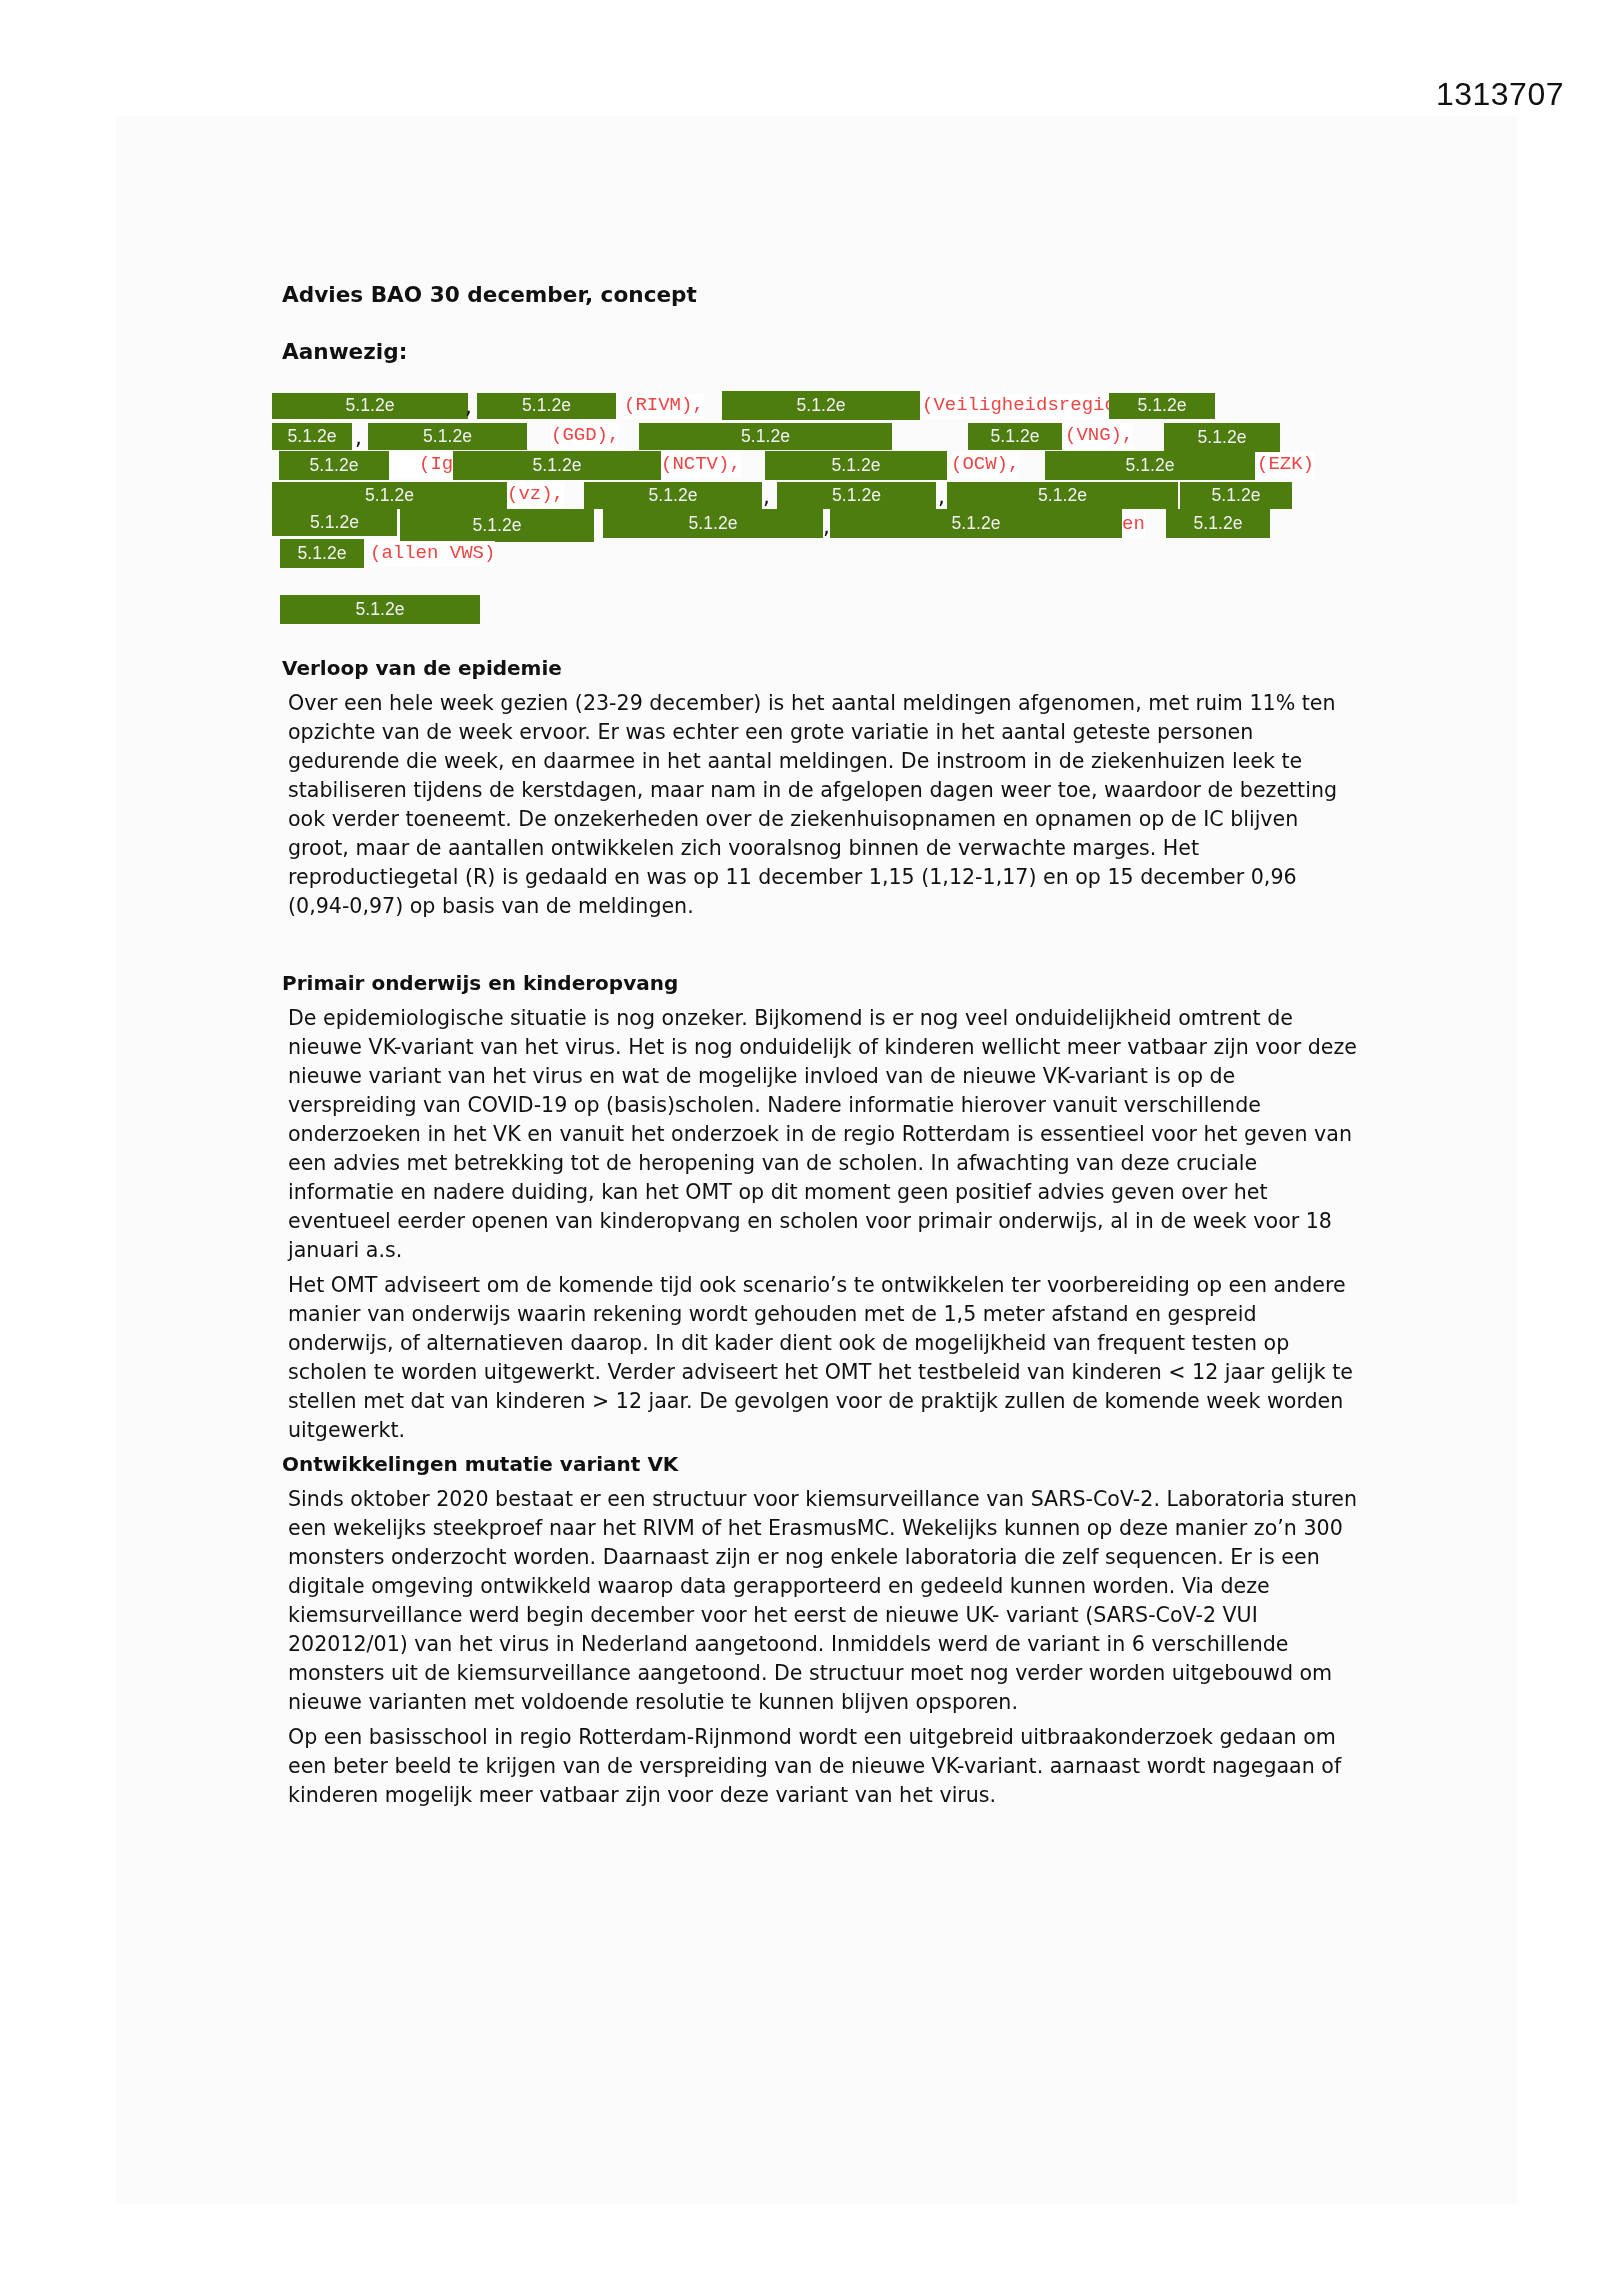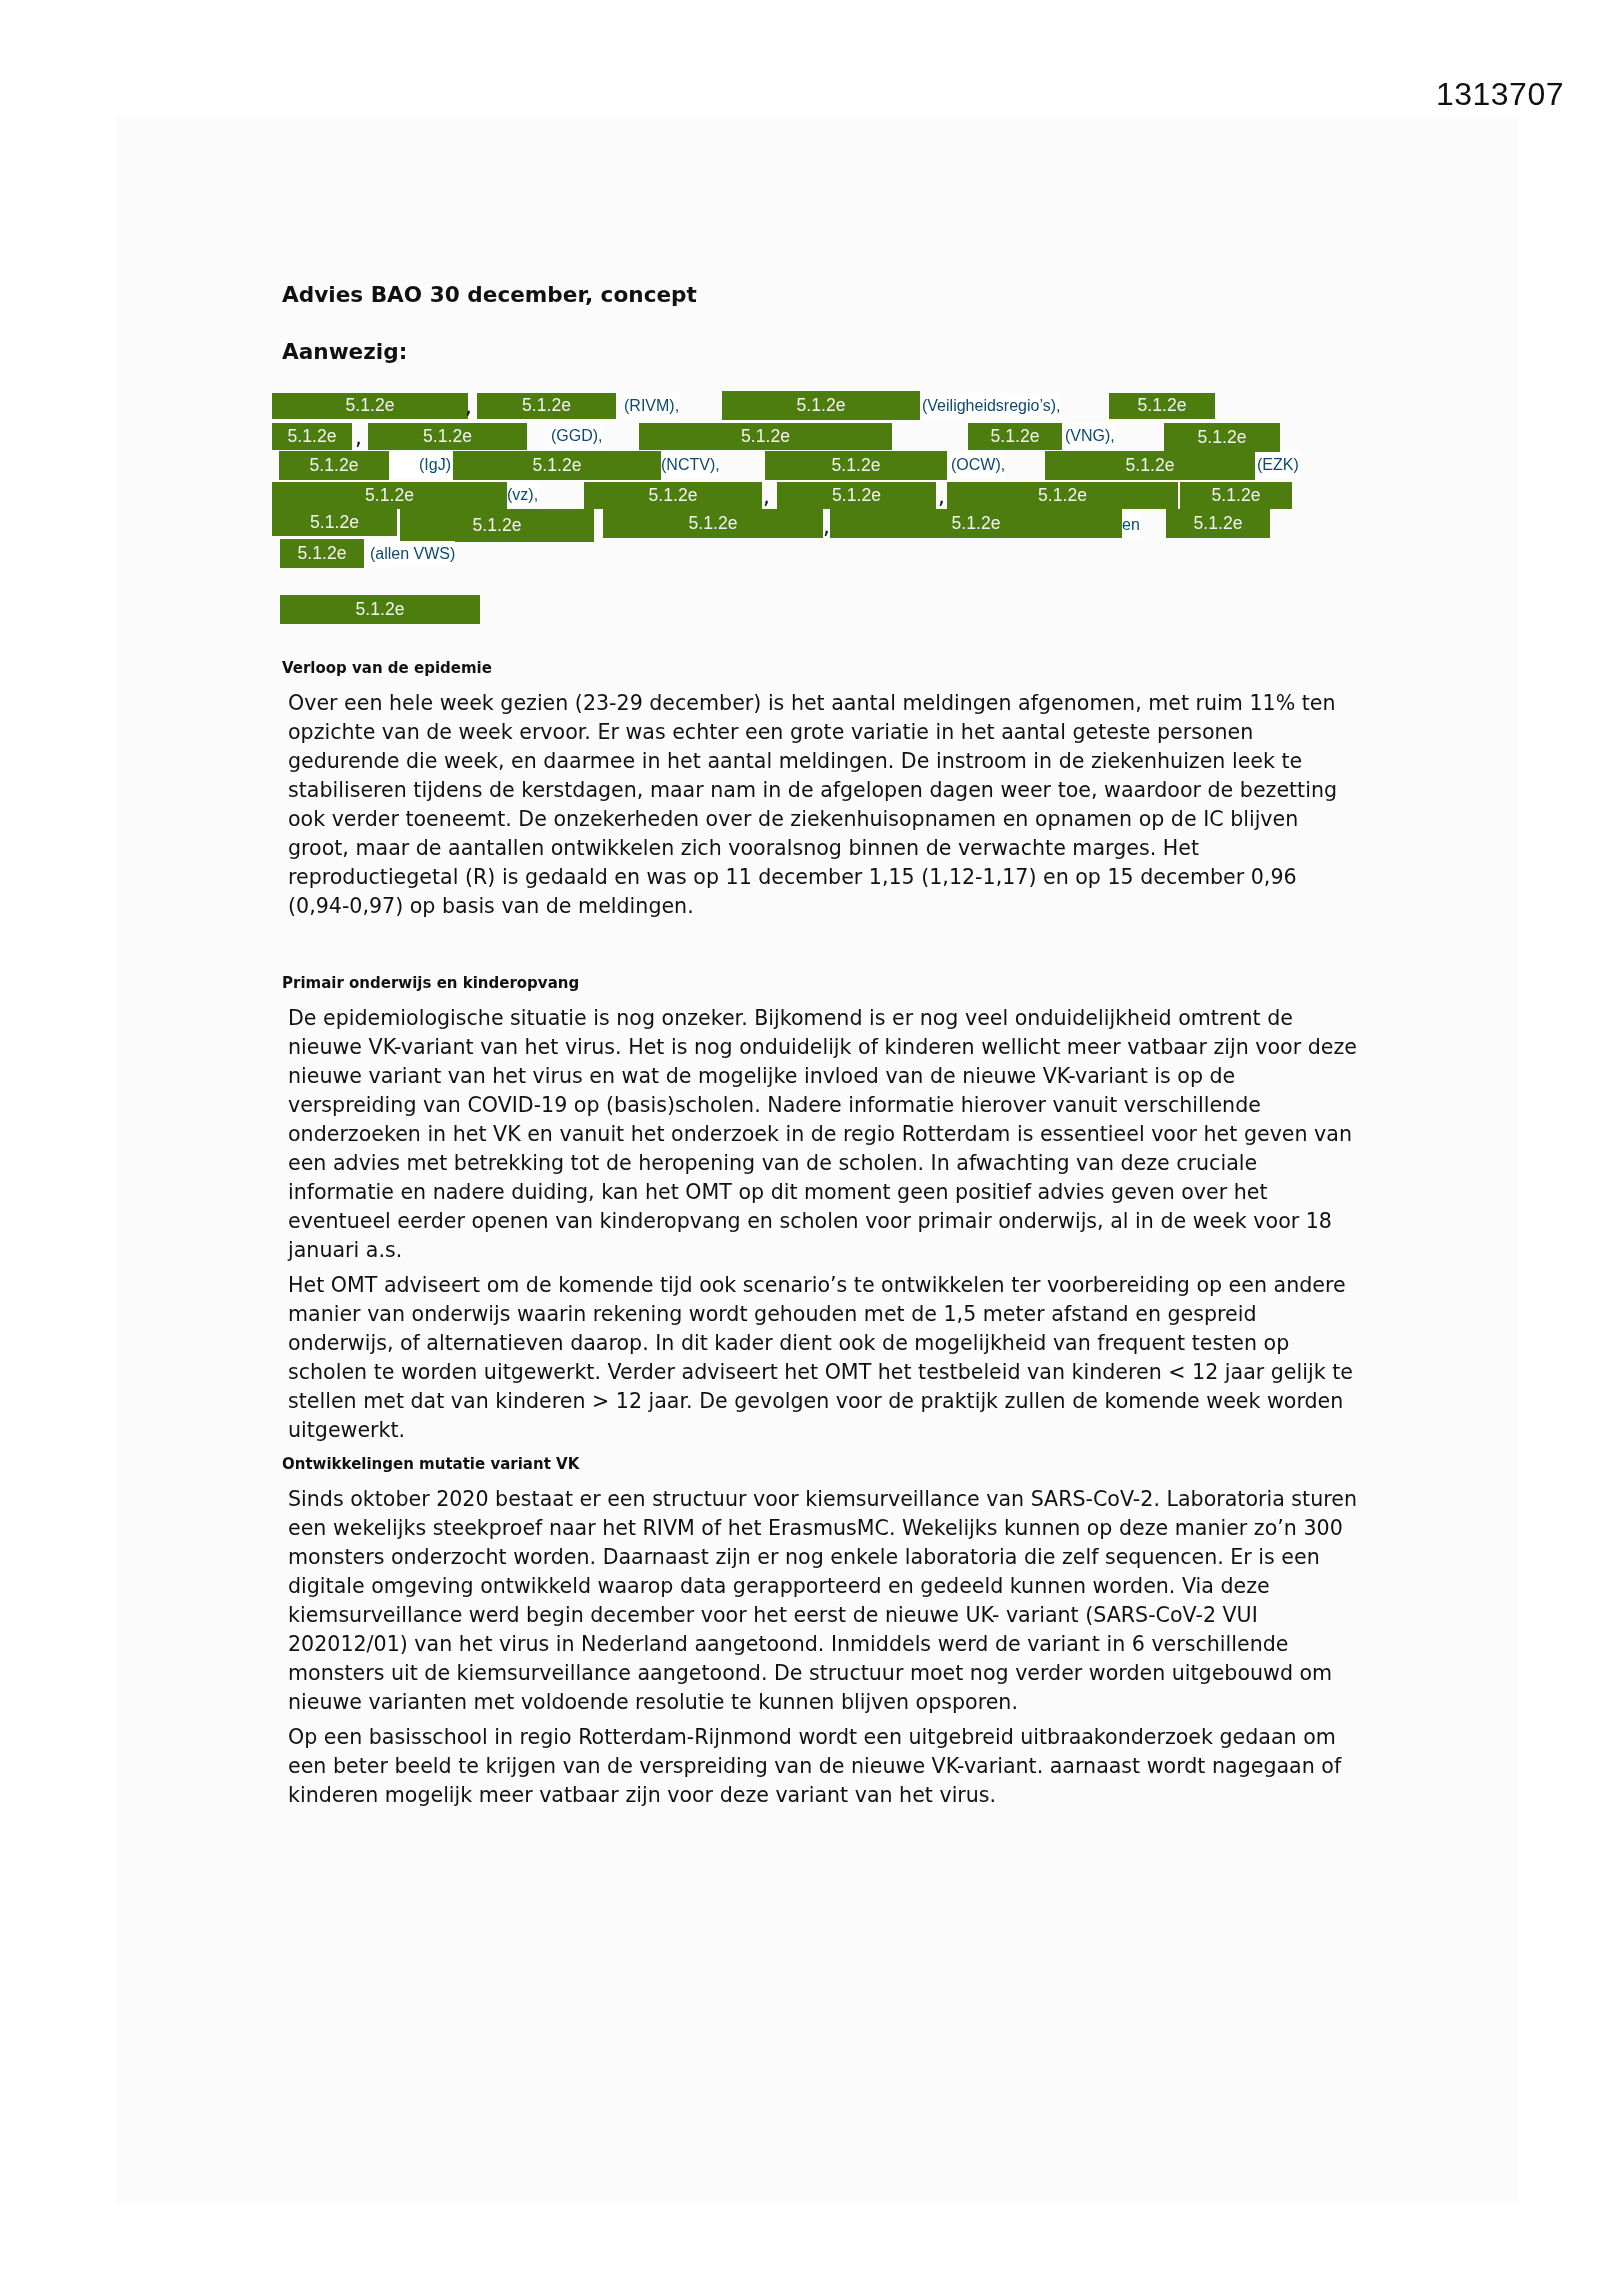--- a/index.html
+++ b/index.html
@@ -58,43 +58,43 @@
       background: #4d7c0f;
       color: #f2f2f2;
       font-family: "Liberation Sans", sans-serif;
       font-size: 17.6px;
       display: flex;
       align-items: center;
       justify-content: center;
     }
     .att-text {
       position: absolute;
-      font-family: Liberation Sans, sans-serif;
-      font-size: 16px;
-      color: #0c4a6e;
+      font-family: Liberation Mono, monospace;
+      font-size: 19px;
+      color: #ef4444;
       background: #fff;
       line-height: 25.5px;
       white-space: nowrap;
     }
     .att-comma {
       position: absolute;
       font-size: 21.6px;
       color: #111;
       line-height: 25.5px;
     }
     .section {
       position: absolute;
       left: 282px;
       width: 1088px;
       font-size: 20.6px;
       line-height: 29px;
     }
     .section h2 {
       margin: 0;
-      font-size: 15px;
+      font-size: 20px;
       font-weight: bold;
       line-height: 29px;
     }
     .section p {
       margin: 6px;
     }
   </style>
 </head>
 <body>
 

